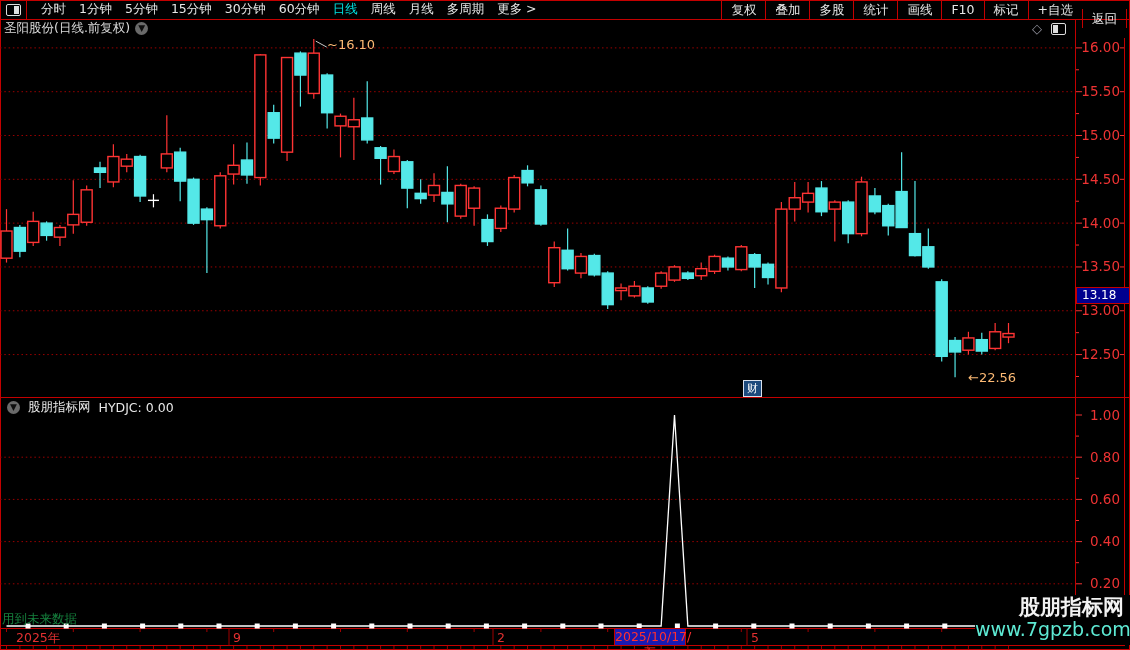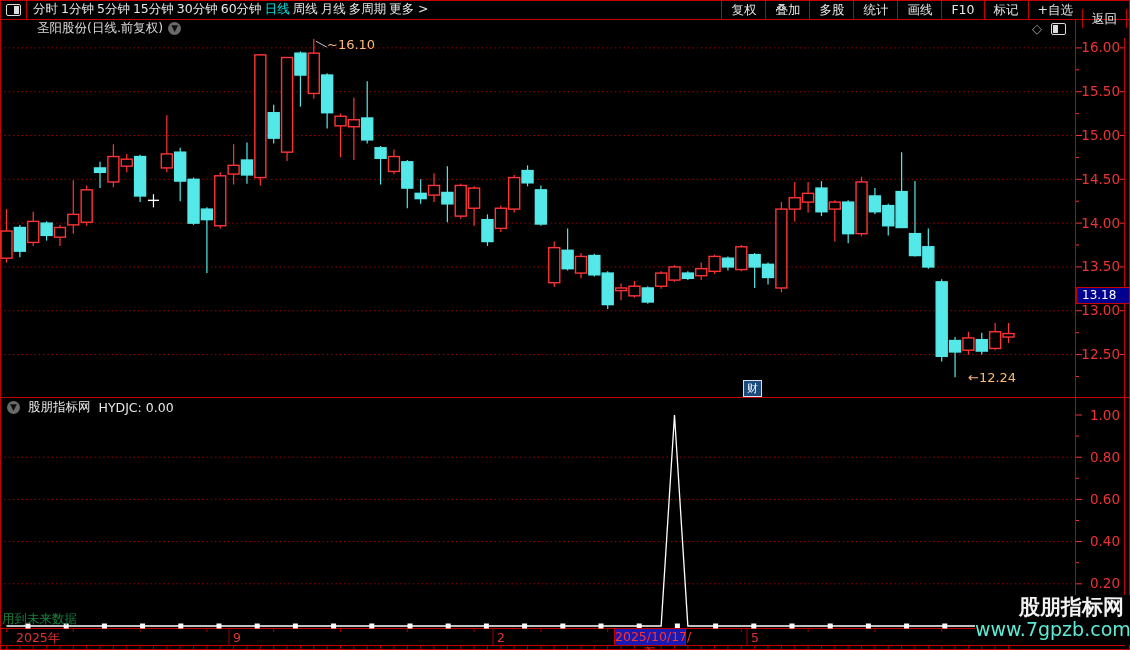--- a/index.html
+++ b/index.html
@@ -7,29 +7,29 @@
        font-family:"DejaVu Sans","Liberation Sans",sans-serif;}
   .abs{position:absolute;}
   
   #menubar{left:0;top:0;width:1130px;height:19px;border-bottom:1px solid #c40000;
            display:flex;align-items:center;color:#e6e6e6;font-size:12.5px;}
   #corner-box{width:26px;height:19px;border-right:1px solid #c40000;display:flex;
               align-items:center;justify-content:center;flex:0 0 auto;}
   .panel-glyph{width:13px;height:10px;border:1px solid #ddd;border-radius:2px;position:relative;}
   .panel-glyph i{position:absolute;right:1px;top:1px;bottom:1px;width:5px;background:#ddd;}
   .panel-glyph.left i{left:1px;right:auto;}
-  #left-menu{display:flex;gap:3px;margin-left:6px;white-space:nowrap;}
+  #left-menu{display:flex;gap:13px;margin-left:14px;white-space:nowrap;}
   #left-menu .mitem{cursor:default;}
   #left-menu .mitem.active{color:#00e2e2;}
   #right-menu{position:absolute;right:3px;top:0;height:19px;display:flex;align-items:center;}
   #right-menu .mitem{padding:0 9px;border-left:1px solid #c40000;line-height:19px;text-align:right;}
   #right-menu .mitem:last-child{border-right:1px solid #c40000;margin-top:18px;}
   
   #titlebar{left:0;top:19px;width:1074px;height:19px;display:flex;align-items:center;color:#dcdcdc;
-            font-size:12.5px;margin-left:33px;}
+            font-size:12.5px;}
   #page-title{margin-left:4px;}
   .drop-circle{width:13px;height:13px;border-radius:50%;background:#6a6a6a;color:#0d0d0d;
                font-size:9px;line-height:13px;text-align:center;margin-left:5px;display:inline-block;}
   #title-icons{position:absolute;left:1032px;top:21px;width:42px;display:flex;gap:9px;align-items:center;}
   .diamond{color:#9a9aa6;font-size:13px;}
   
   #ind-header{left:2px;top:399px;display:flex;align-items:center;color:#e8e8e8;font-size:12.5px;gap:8px;}
   
   .annot{color:#fdba74;font-size:13px;}
   #price-marker{left:1076px;top:287px;width:47px;height:15px;background:#00008f;border:1px solid #c40000;
@@ -436,21 +436,21 @@
     <span class="drop-circle">▼</span>
   </div>
   <div id="title-icons" class="abs">
     <span class="diamond">◇</span>
     <span class="panel-glyph left">
         <i></i>
       </span>
   </div>
 
   <div class="abs annot" style="left:327px;top:37px;">~16.10</div>
-  <div class="abs annot" style="left:968px;top:370px;">←12.24</div>
+  <div class="abs annot" style="left:968px;top:370px;">←22.56</div>
 
   <div id="price-marker" class="abs">13.18</div>
 
   <div id="finance-badge" class="abs">财</div>
 
   <div id="ind-header" class="abs">
     <span class="drop-circle">▼</span>
     <span>股朋指标网</span>
     <span>HYDJC: 0.00</span>
   </div>

